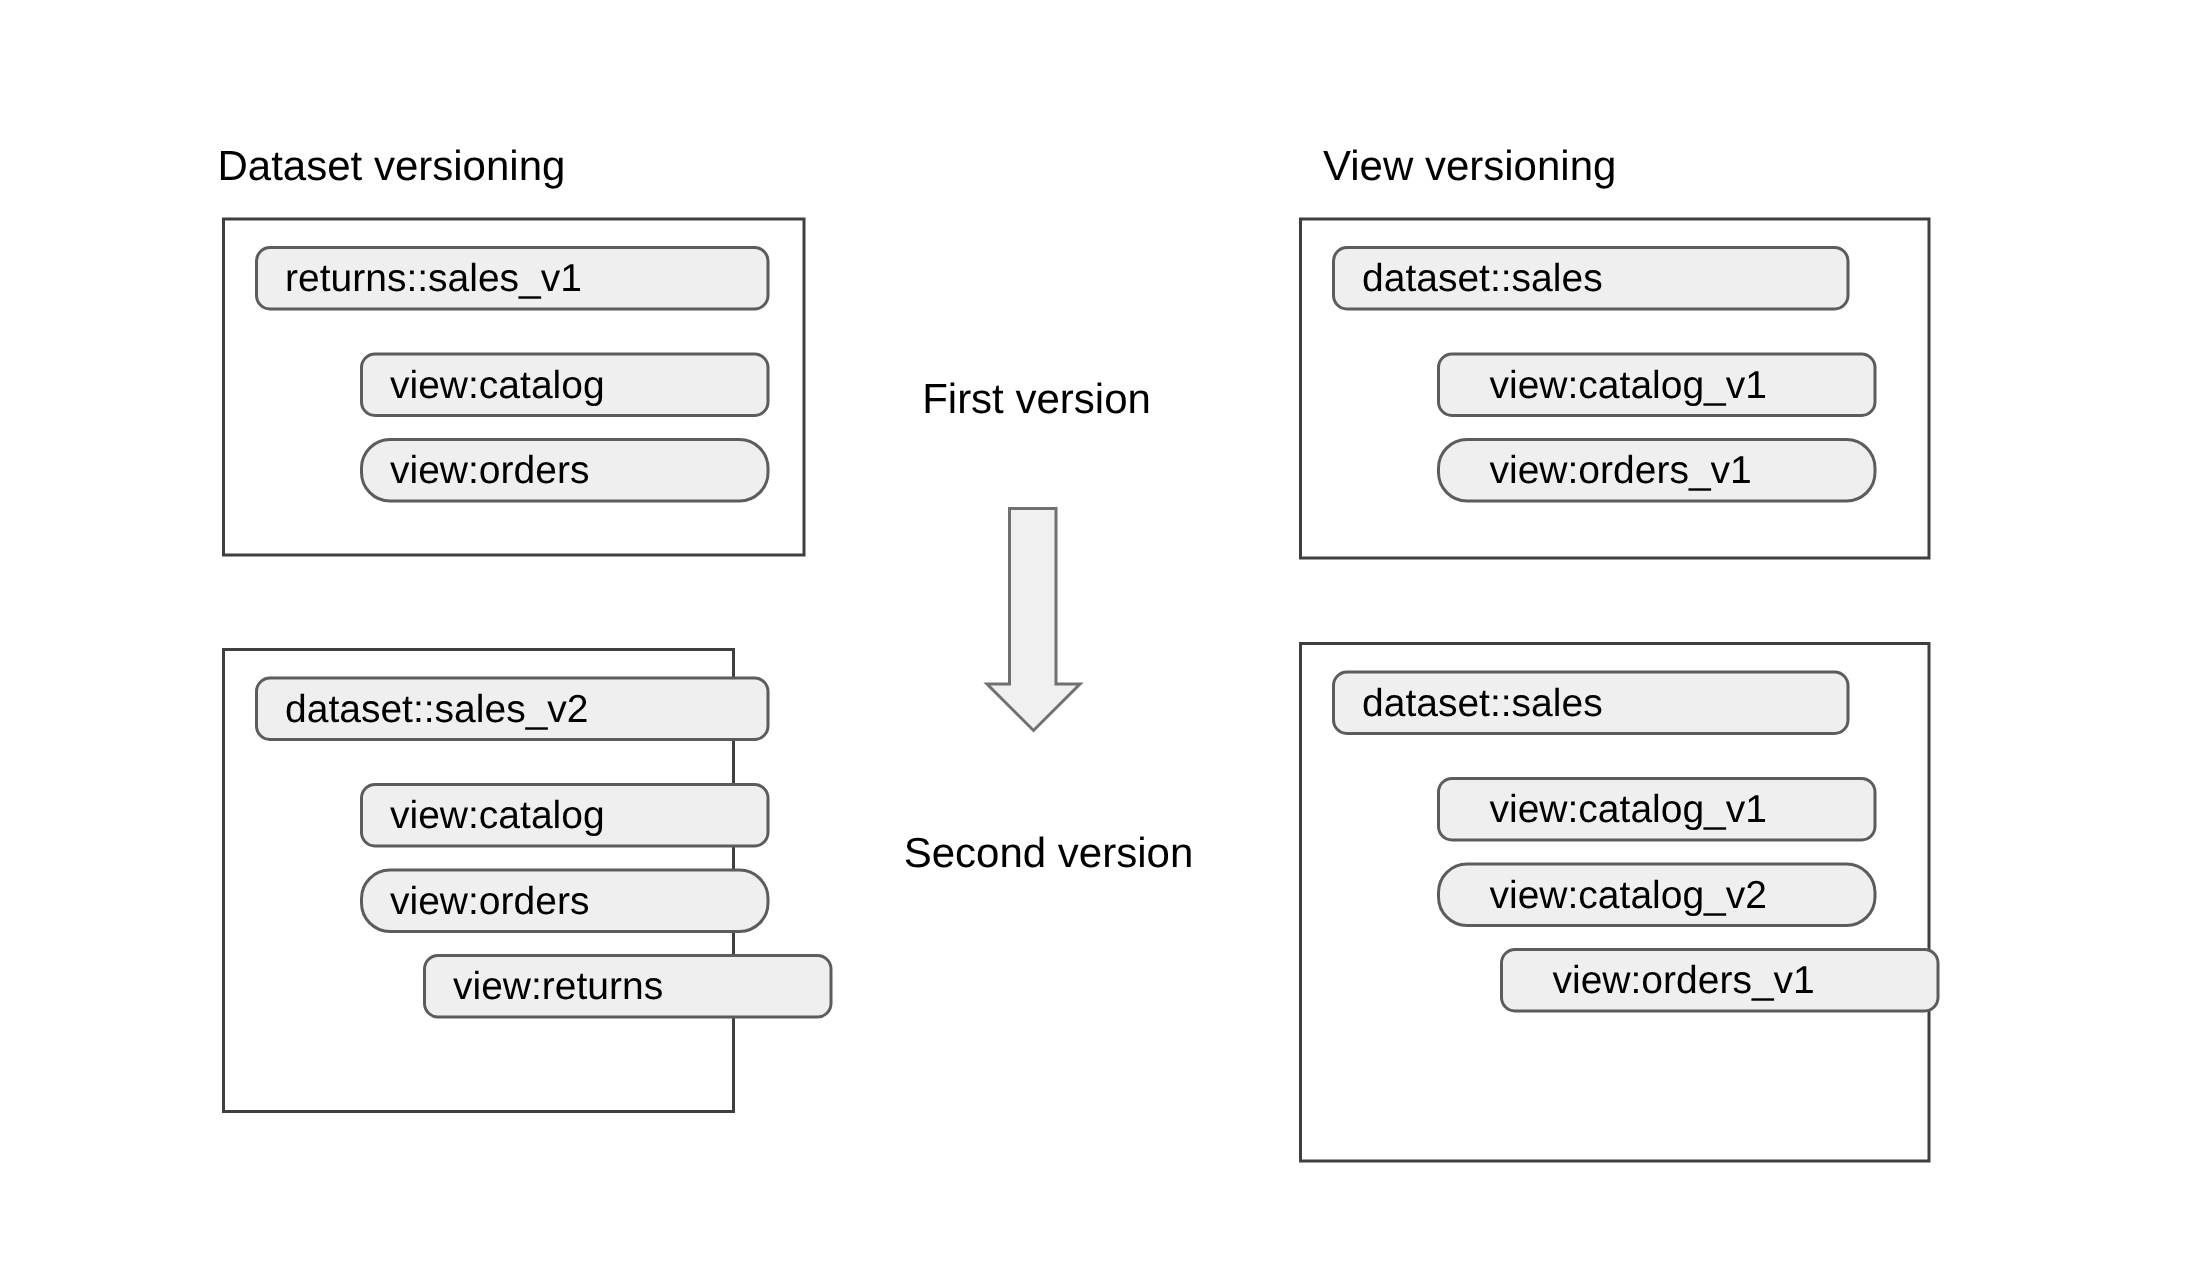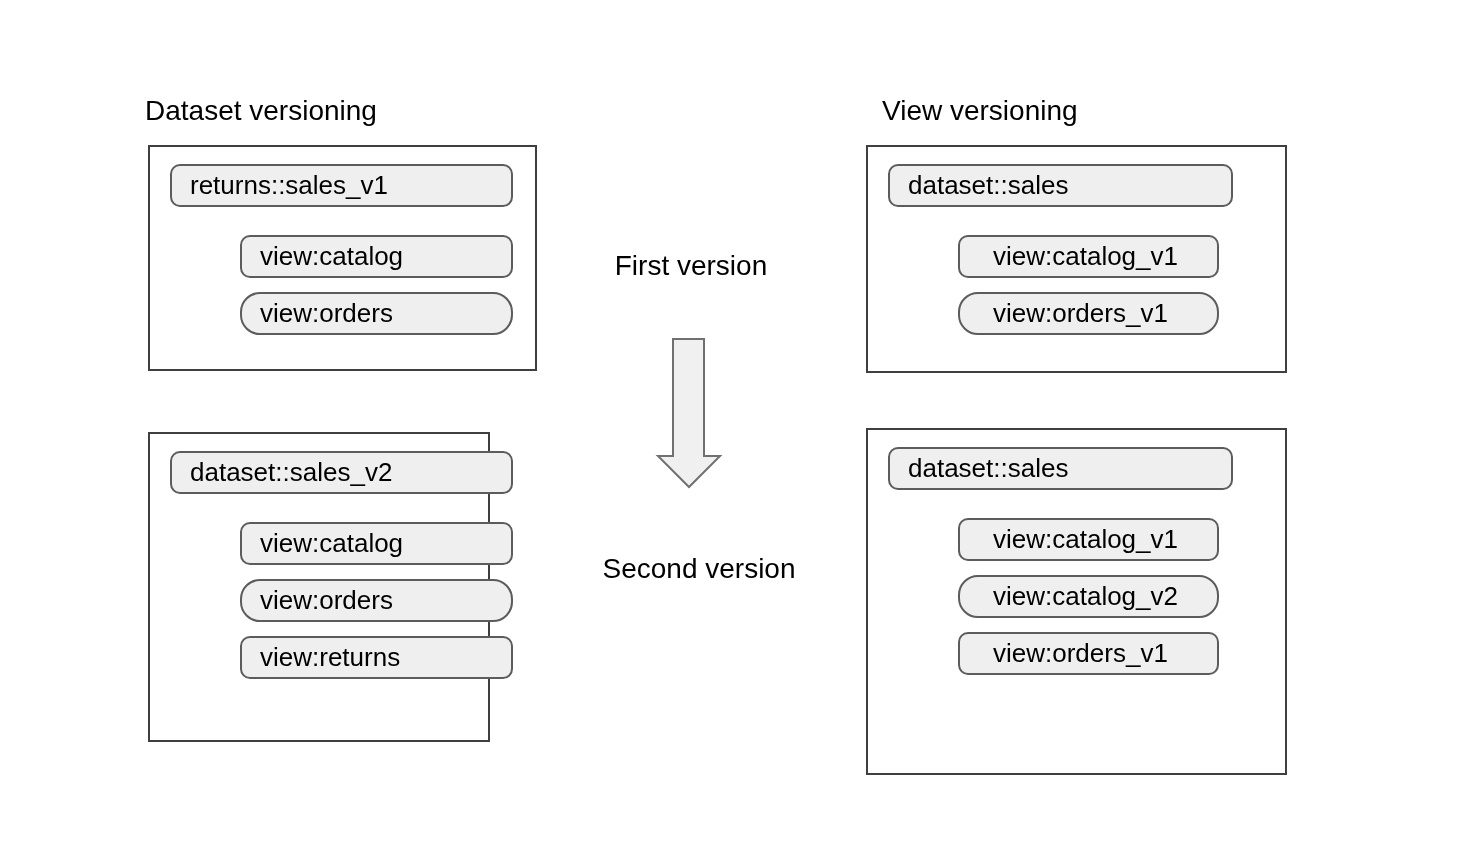--- a/index.html
+++ b/index.html
@@ -54,24 +54,24 @@
     padding-left: 18px;
     white-space: nowrap;
     overflow: hidden;
   }
   .pill.dataset { left: 20px; top: 17px; }
   .panel.tl .pill.dataset, .panel.bl .pill.dataset { width: 343px; }
   .panel.tr .pill.dataset, .panel.br .pill.dataset { width: 345px; }
 
   .pill.view { left: 90px; }
   .panel.tl .pill.view, .panel.bl .pill.view { width: 273px; }
-  .panel.tr .pill.view, .panel.br .pill.view { width: 261px; padding-left: 33px; }
+  .panel.tr .pill.view, .panel.br .pill.view { width: 293px; padding-left: 33px; }
   .pill.view.v0 { top: 88px; }
   .pill.view.v1 { top: 145px; border-radius: 20px; }
-  .pill.view.v2 { top: 202px; }
+  .pill.view.v2 { top: 202px; margin-left: 42px; }
   .pill.view.v3 { top: 259px; }
 
   .flow-label {
     position: absolute;
     font-size: 28px;
     line-height: 34px;
     white-space: nowrap;
     transform: translateX(-50%);
   }
   .flow-label.first  { left: 691px; top: 249px; text-align: center; }

